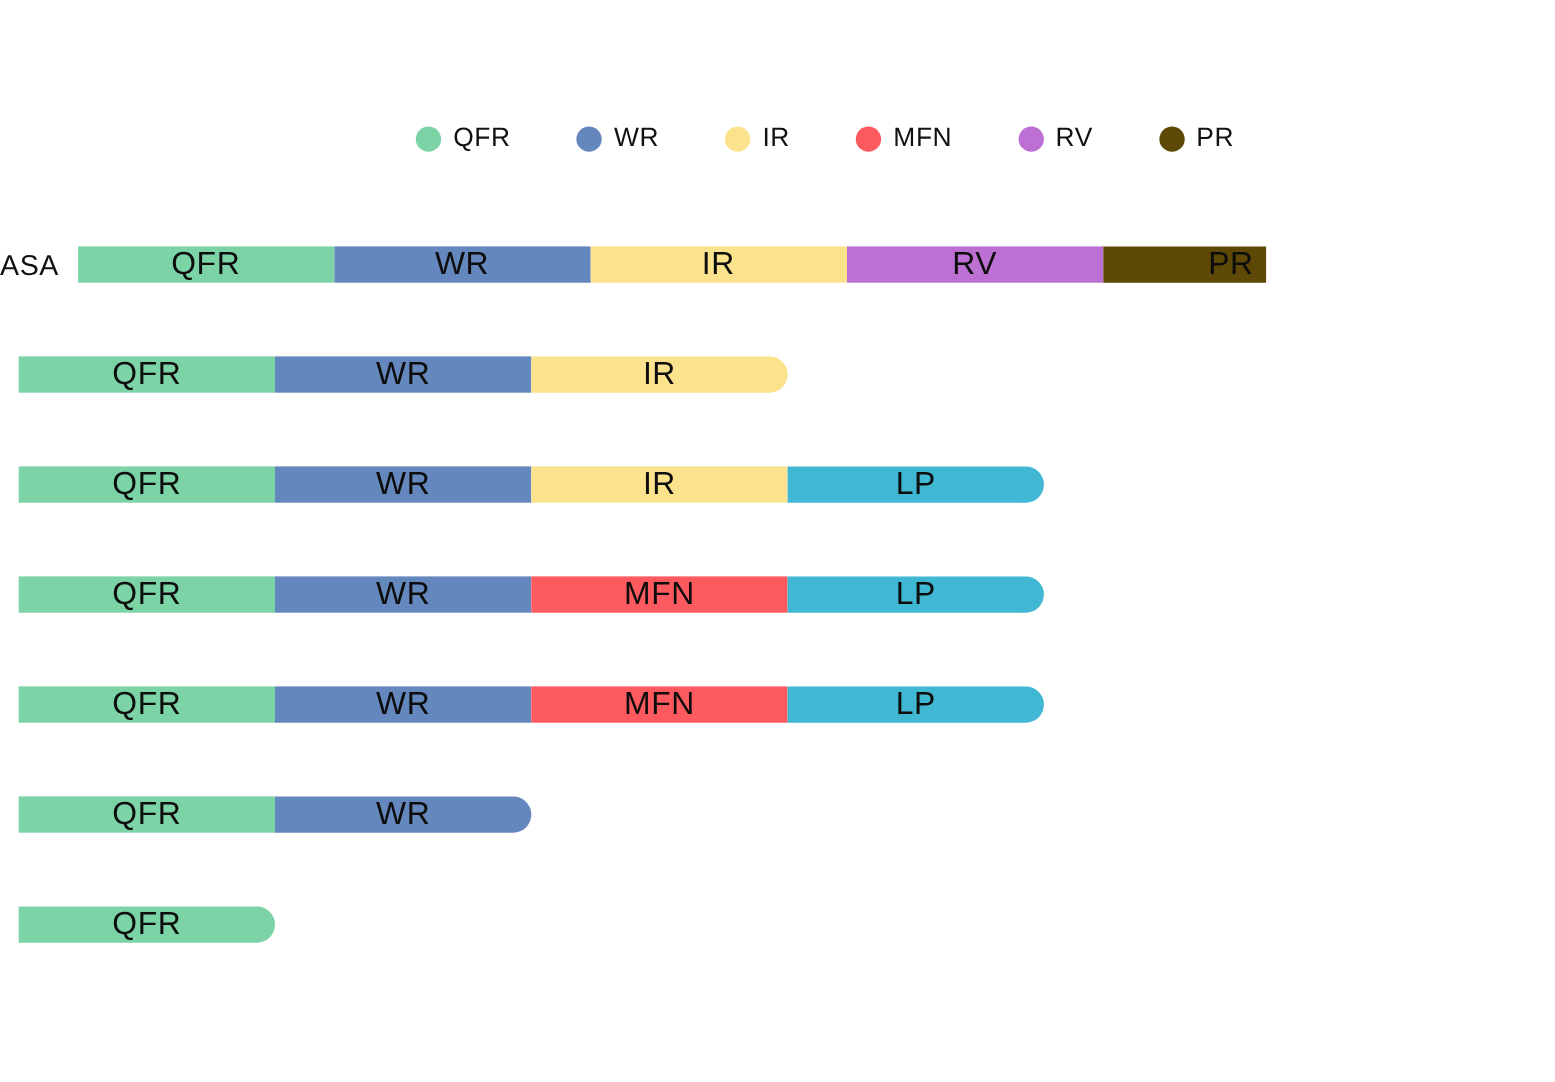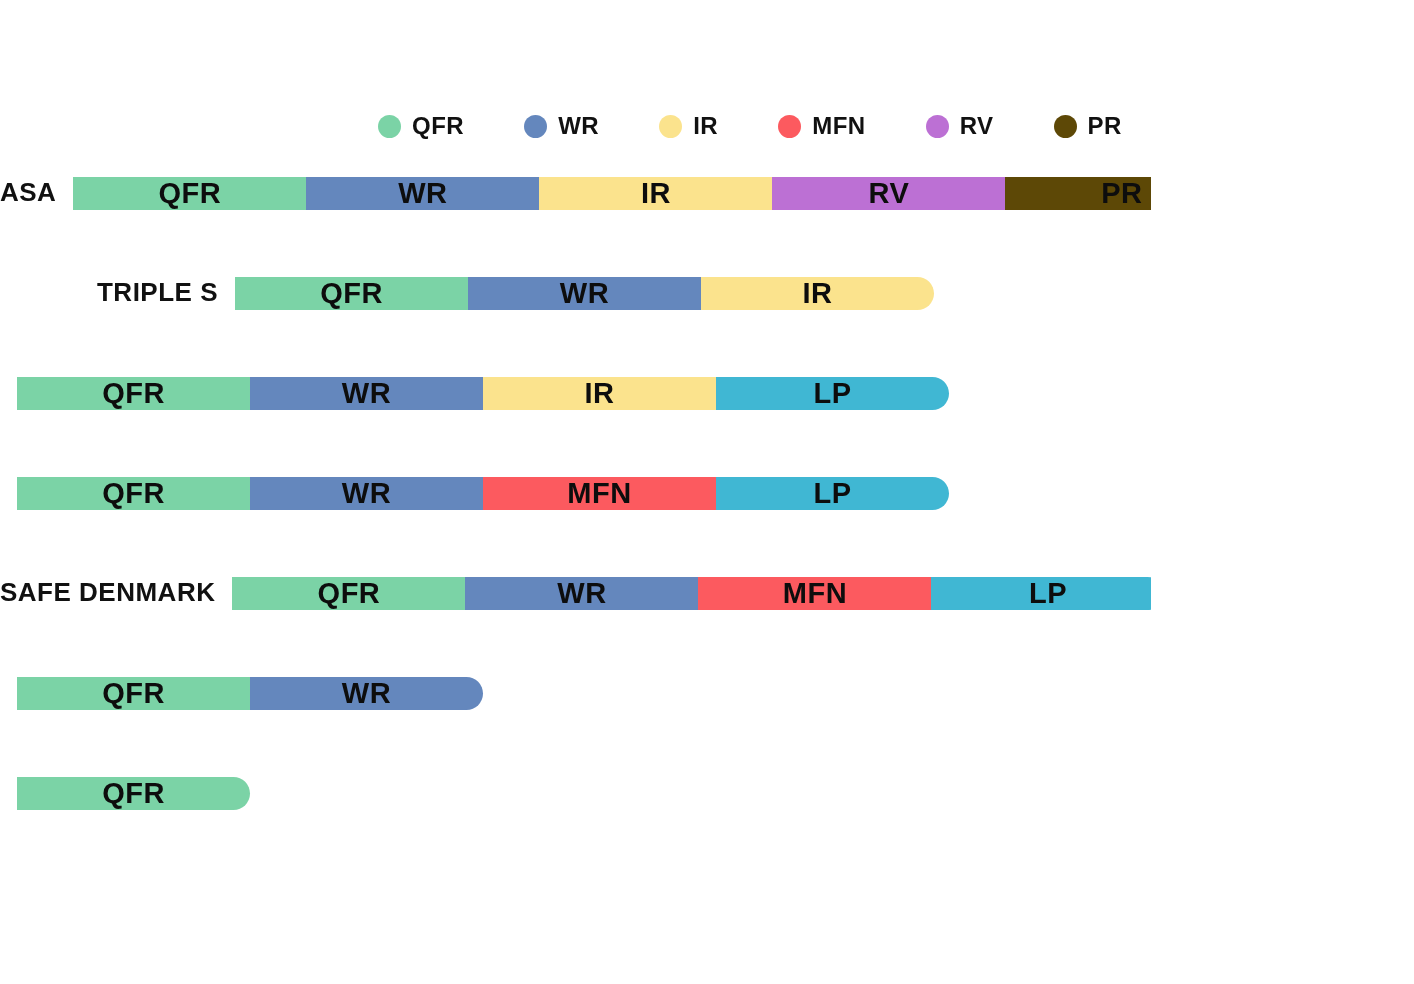--- a/index.html
+++ b/index.html
@@ -7,21 +7,20 @@
     padding: 0;
     background: #ffffff;
     font-family: "Liberation Sans", sans-serif;
   }
   .canvas {
     position: relative;
     width: 1151px;
     height: 984px;
     background: #ffffff;
     overflow: hidden;
-    font-weight: bold;
   }
   
   .legend {
     position: absolute;
     top: 112px;
     left: 378px;
     display: flex;
     align-items: center;
     gap: 60px;
   }
@@ -43,21 +42,21 @@
   }
   
   .rows {
     position: absolute;
     top: 177px;
     left: 0;
     width: 100%;
   }
   .row {
     display: flex;
-    align-items: flex-start;
+    align-items: flex-end;
     height: 80px;
     margin-bottom: 20px;
   }
   .row-label {
     width: 218px;
     display: flex;
     align-items: center;
     justify-content: flex-end;
     font-size: 26px;
     color: #111111;
@@ -120,21 +119,20 @@
         <div class="row-label">ASA</div>
         <div class="bar">
           <div class="seg" style="background: rgb(123, 211, 166);">QFR</div>
           <div class="seg" style="background: rgb(100, 135, 189);">WR</div>
           <div class="seg" style="background: rgb(251, 227, 141);">IR</div>
           <div class="seg" style="background: rgb(188, 112, 212);">RV</div>
           <div class="seg last" style="background: rgb(93, 72, 6);">PR</div>
         </div>
       </div>
       <div class="row">
-        <div class="row-label">TRIPLE S</div>
         <div class="bar">
           <div class="seg" style="background: rgb(123, 211, 166);">QFR</div>
           <div class="seg" style="background: rgb(100, 135, 189);">WR</div>
           <div class="seg last" style="background: rgb(251, 227, 141);">IR</div>
         </div>
       </div>
       <div class="row">
         <div class="bar">
           <div class="seg" style="background: rgb(123, 211, 166);">QFR</div>
           <div class="seg" style="background: rgb(100, 135, 189);">WR</div>
@@ -144,21 +142,20 @@
       </div>
       <div class="row">
         <div class="bar">
           <div class="seg" style="background: rgb(123, 211, 166);">QFR</div>
           <div class="seg" style="background: rgb(100, 135, 189);">WR</div>
           <div class="seg" style="background: rgb(252, 90, 95);">MFN</div>
           <div class="seg last" style="background: rgb(64, 183, 211);">LP</div>
         </div>
       </div>
       <div class="row">
-        <div class="row-label">SAFE DENMARK</div>
         <div class="bar">
           <div class="seg" style="background: rgb(123, 211, 166);">QFR</div>
           <div class="seg" style="background: rgb(100, 135, 189);">WR</div>
           <div class="seg" style="background: rgb(252, 90, 95);">MFN</div>
           <div class="seg last" style="background: rgb(64, 183, 211);">LP</div>
         </div>
       </div>
       <div class="row">
         <div class="bar">
           <div class="seg" style="background: rgb(123, 211, 166);">QFR</div>

